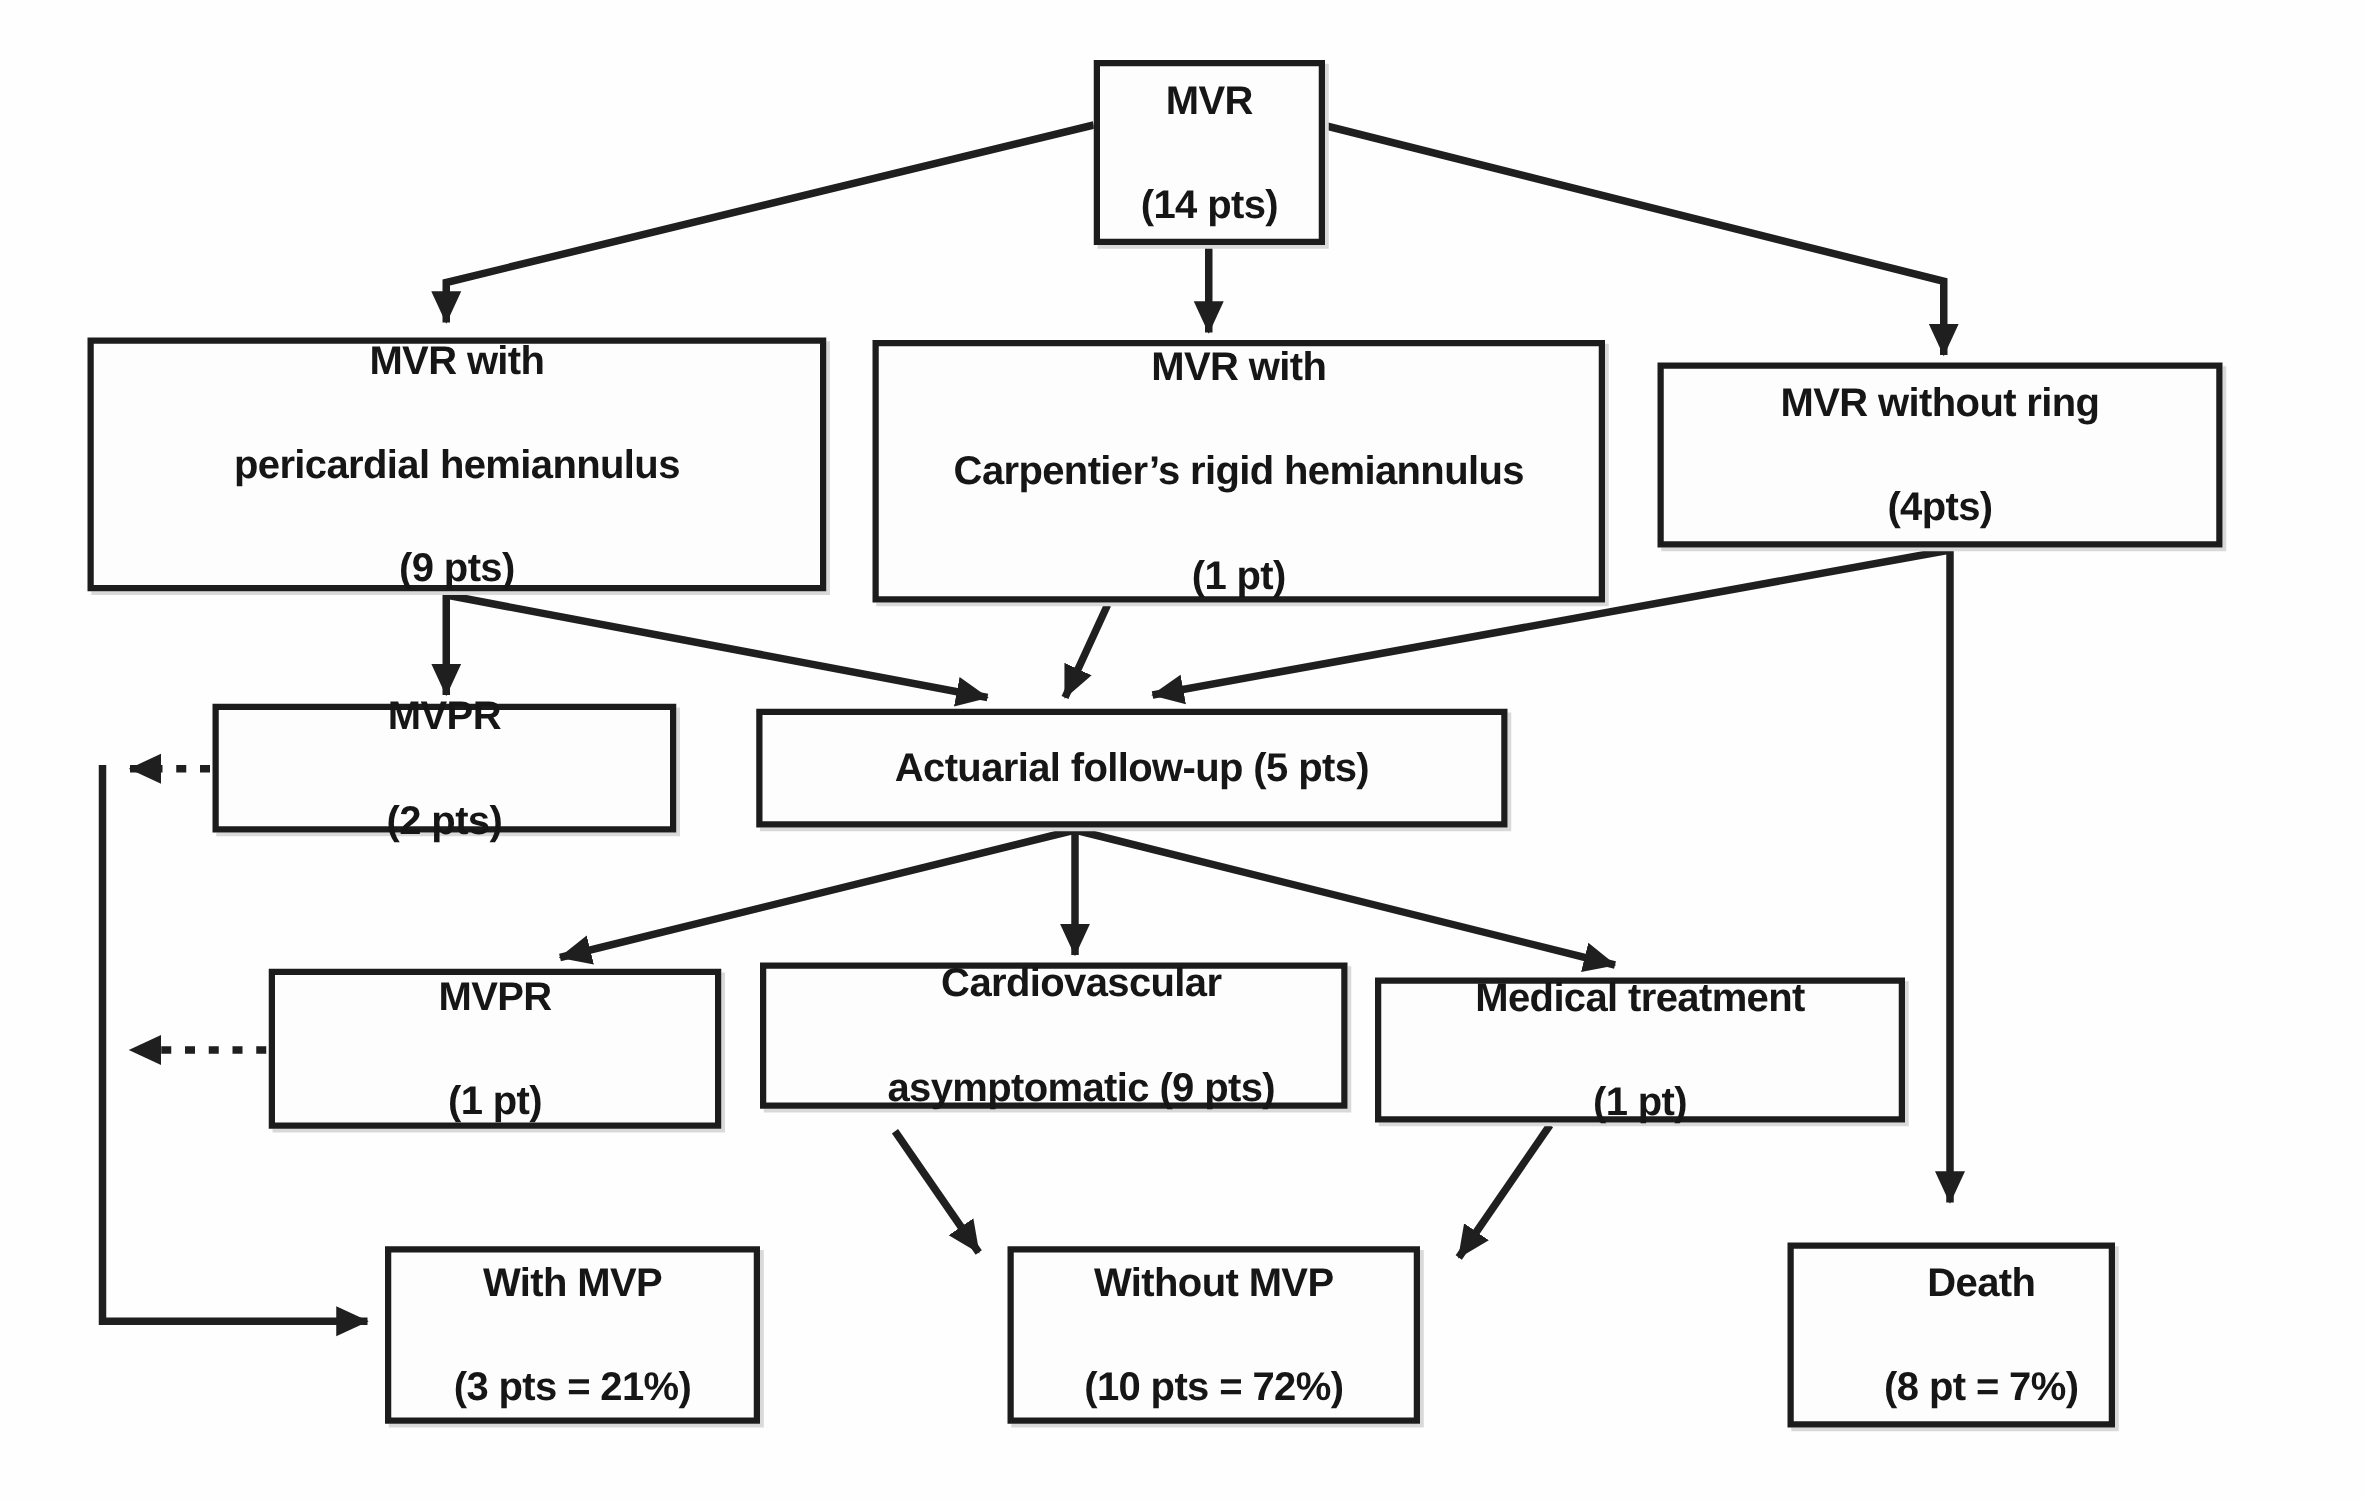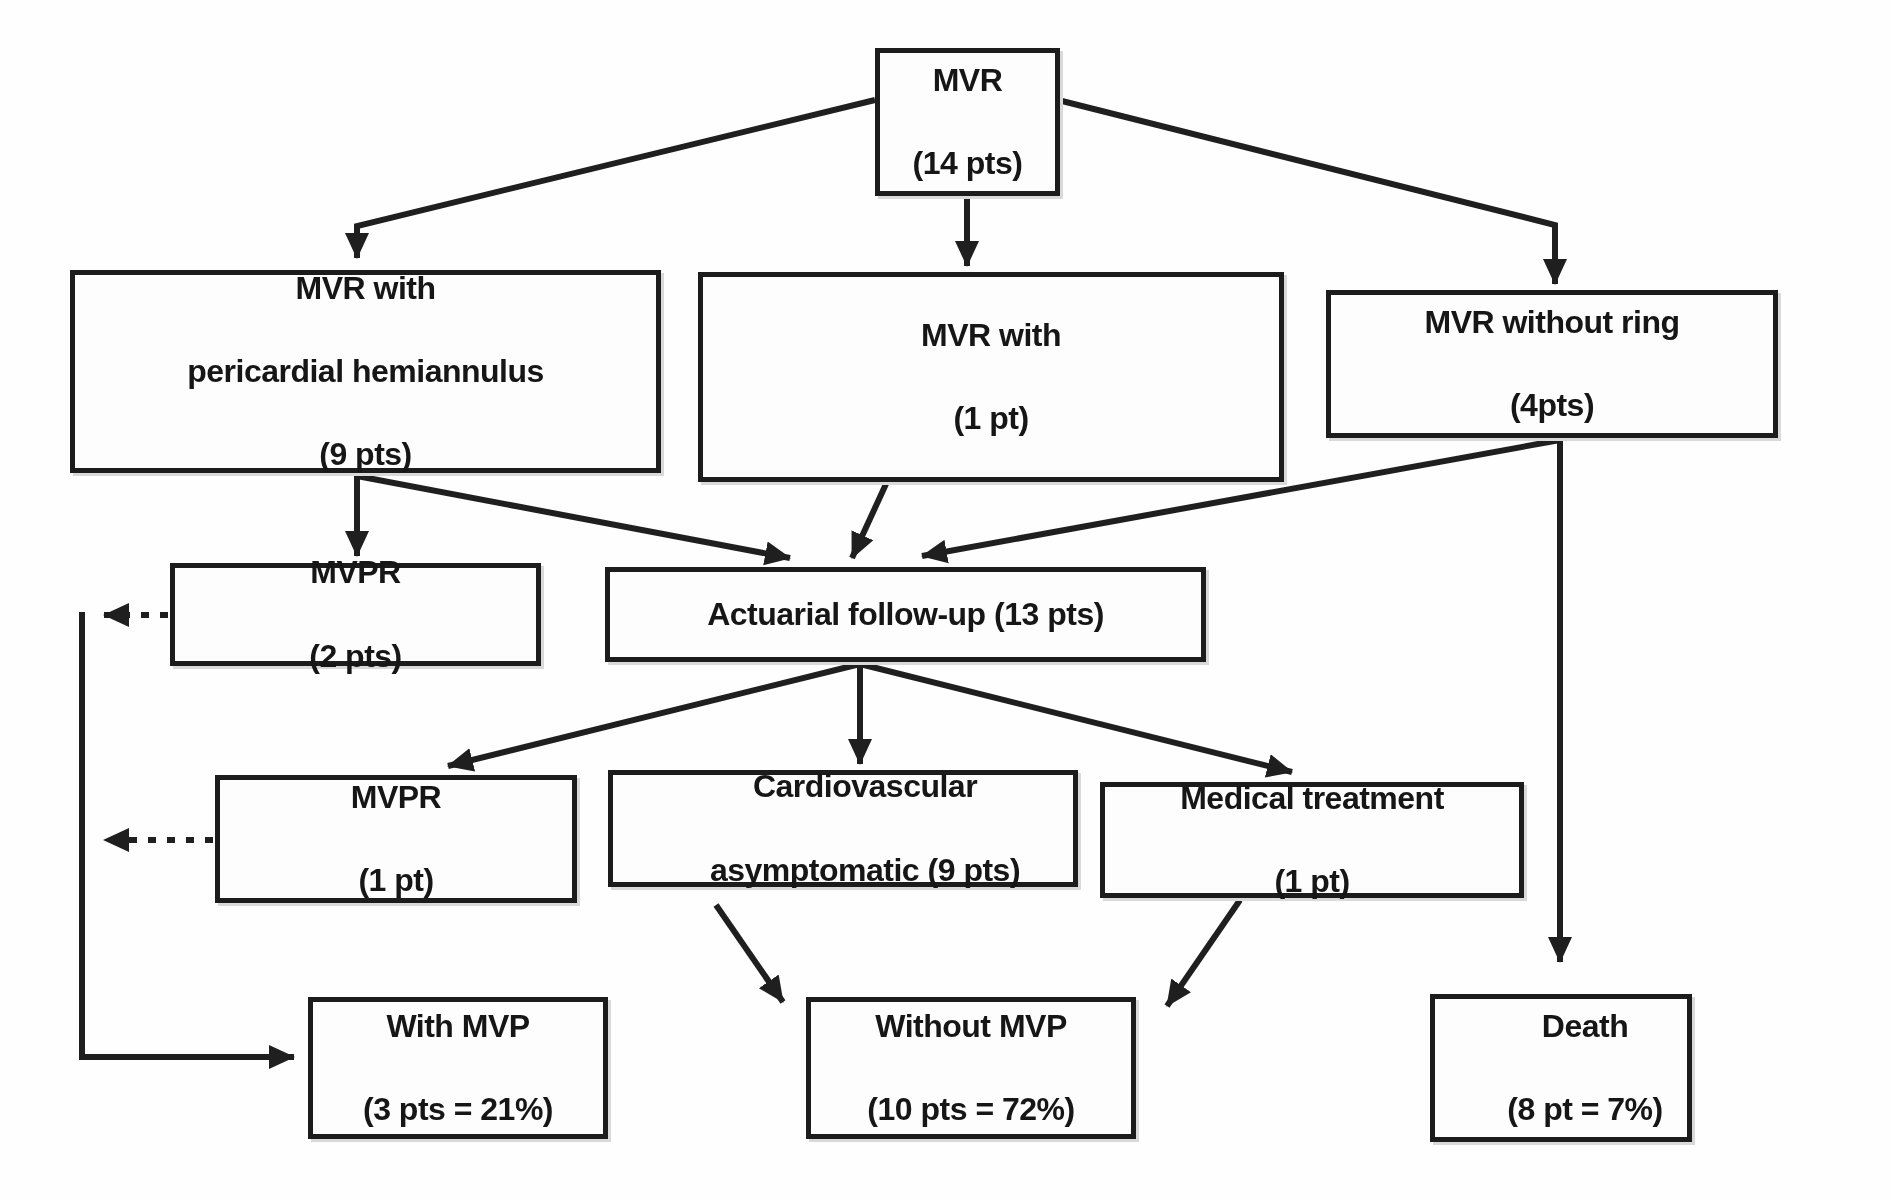--- a/index.html
+++ b/index.html
@@ -99,35 +99,36 @@
   </div>
 
   <div class="box" id="n-pericardial">
     <span>MVR with</span>
     <span>pericardial hemiannulus</span>
     <span>(9 pts)</span>
   </div>
 
   <div class="box" id="n-carpentier">
     <span>MVR with</span>
+    <span>Carpentier’s rigid hemiannulus</span>
     <span>(1 pt)</span>
   </div>
 
   <div class="box" id="n-noring">
     <span>MVR without ring</span>
     <span>(4pts)</span>
   </div>
 
   <div class="box" id="n-mvpr2">
     <span>MVPR</span>
     <span>(2 pts)</span>
   </div>
 
   <div class="box" id="n-actuarial">
-    <span>Actuarial follow-up (13 pts)</span>
+    <span>Actuarial follow-up (5 pts)</span>
   </div>
 
   <div class="box" id="n-mvpr1">
     <span>MVPR</span>
     <span>(1 pt)</span>
   </div>
 
   <div class="box" id="n-cardio">
     <span>Cardiovascular</span>
     <span>asymptomatic (9 pts)</span>

